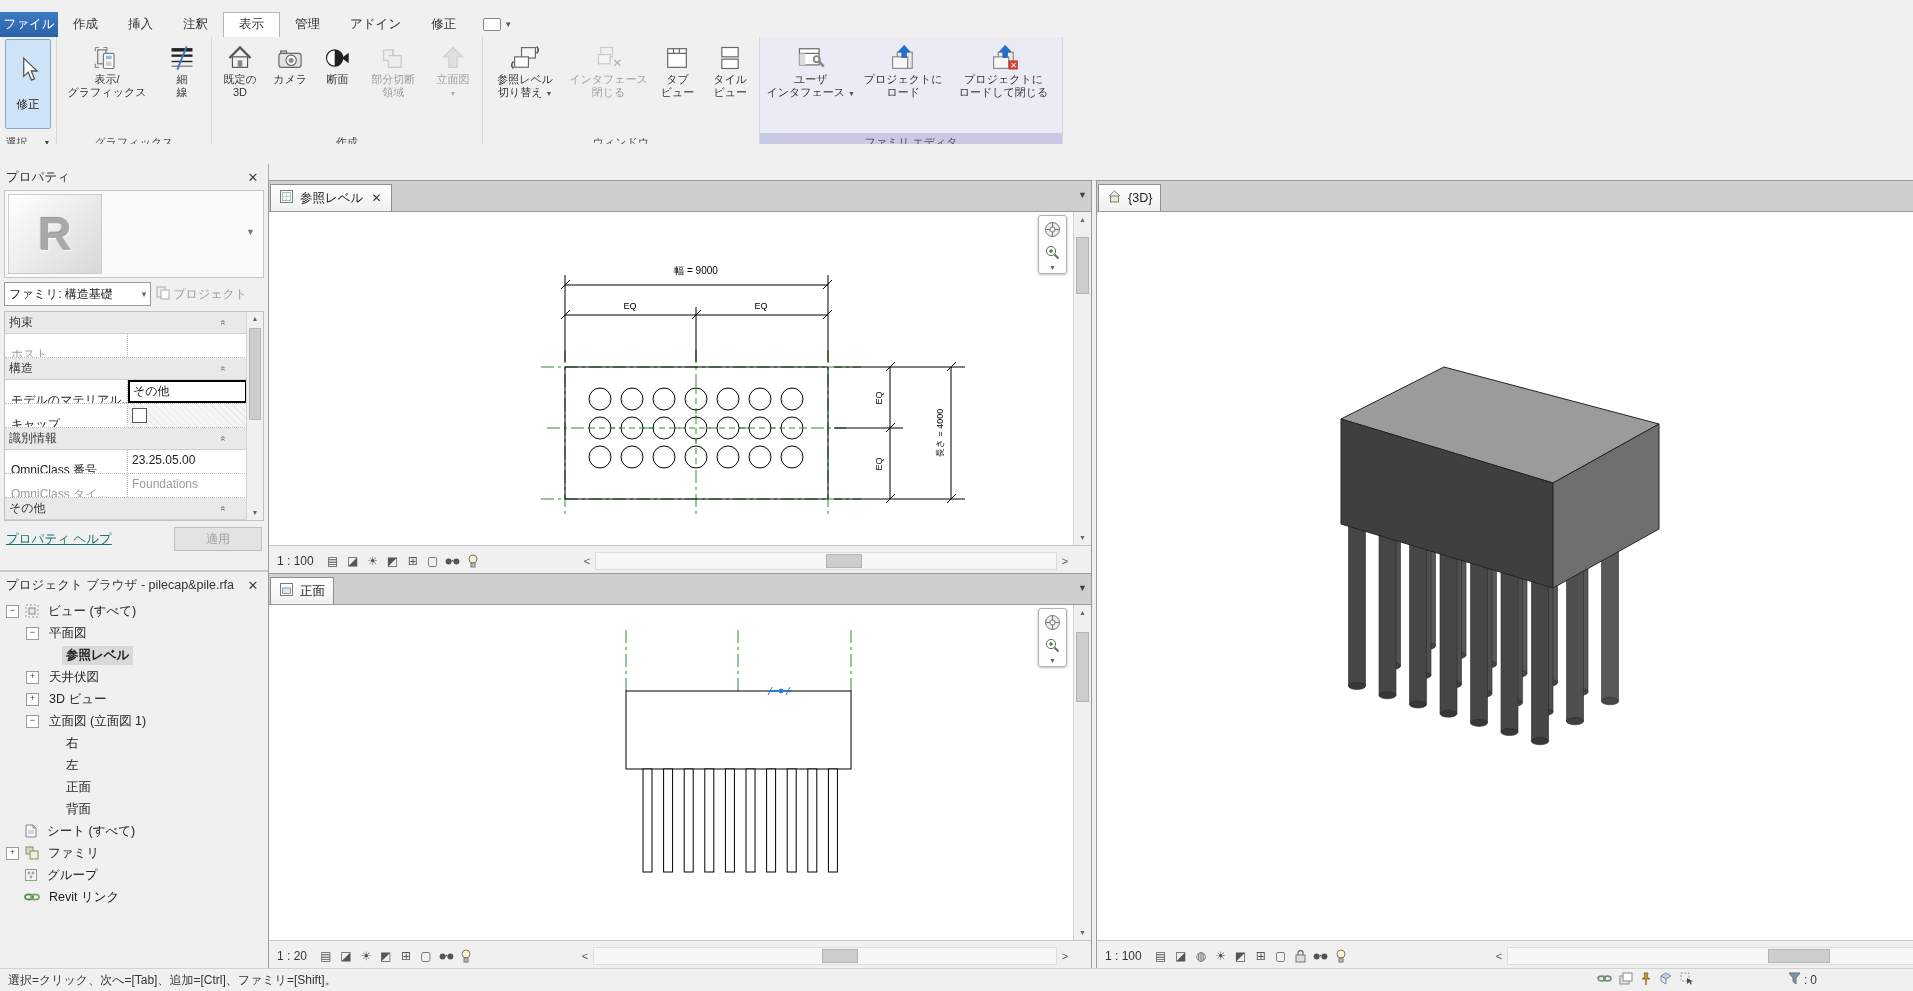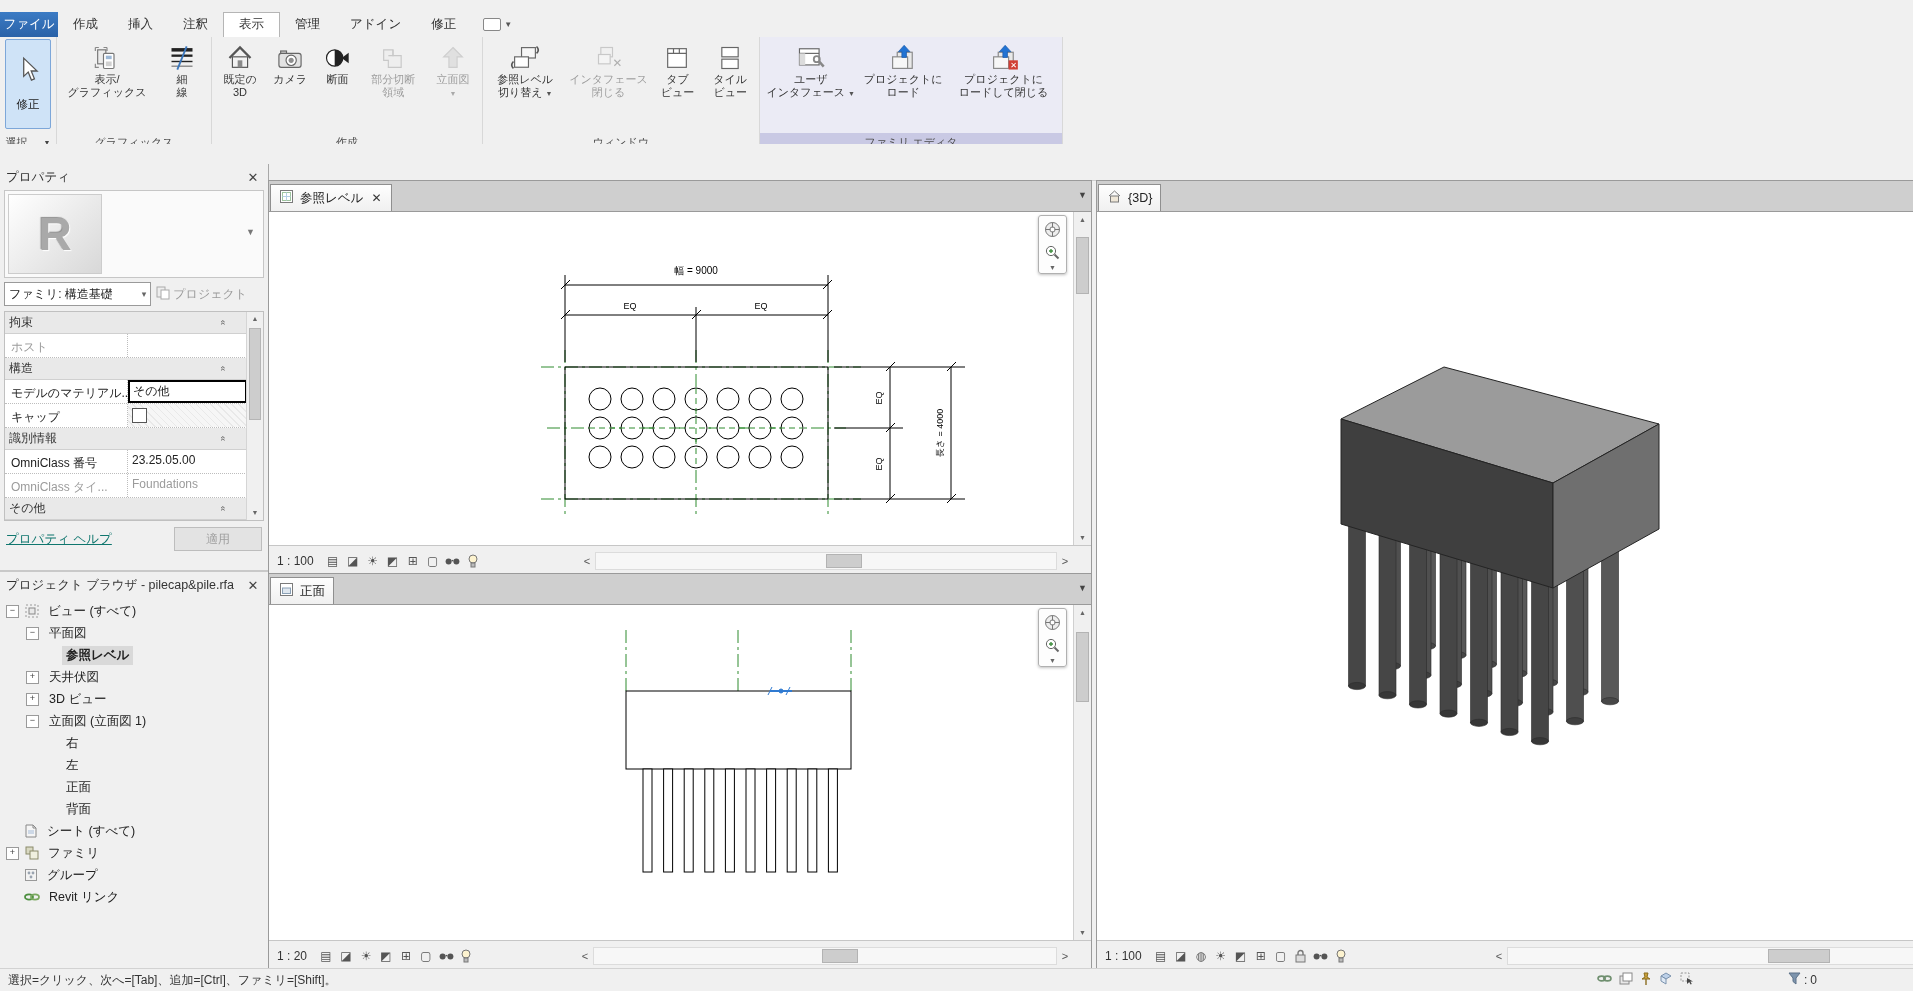--- a/index.html
+++ b/index.html
@@ -43,21 +43,21 @@
   .prevdrop .dv{position:absolute;right:8px;top:36px;font-size:9px;color:#777;}
   .typerow{display:flex;align-items:center;margin:4px 16px 0 4px;height:24px;}
   .typesel{flex:1;height:22px;border:1px solid #9a9a9a;background:#fff;display:flex;align-items:center;padding:0 4px;font-size:12px;cursor:pointer;}
   .typesel .grow{flex:1;}
   .typesel .dv{font-size:9px;color:#666;}
   .typeedit{display:flex;align-items:center;gap:3px;padding:0 5px;color:#9a9a9a;font-size:12px;cursor:default;}
   .pgrid{position:relative;margin:5px 4px 0 4px;background:#fff;border:1px solid #c0c0c0;height:208px;}
   .psec{height:21px;line-height:21px;background:#e9e9e9;border-bottom:1px solid #d0d0d0;padding:0 4px;color:#333;position:relative;font-size:12px;}
   .psec .chev{position:absolute;right:22px;top:0;font-size:9px;color:#555;transform:rotate(90deg);}
   .prow{display:flex;height:23px;border-bottom:1px dotted #bdbdbd;align-items:stretch;font-size:12px;}
-  .plab{width:116px;padding:5px 0 0 6px;border-right:1px dotted #bdbdbd;color:#222;white-space:nowrap;overflow:hidden;}
+  .plab{width:116px;padding:12px 0 0 6px;border-right:1px dotted #bdbdbd;color:#222;white-space:nowrap;overflow:hidden;}
   .plab.gray{color:#9b9b9b;}
   .pval{flex:1;padding:3px 0 0 4px;color:#222;}
   .pval.gray{color:#9b9b9b;}
   .pval.selcell{border:2px solid #000;padding:1px 0 0 3px;background:#fff;}
   .pval.hatch{background:repeating-linear-gradient(45deg,#f6f6f6 0 4px,#e9e9e9 4px 5px);}
   .chk{width:13px;height:13px;border:1px solid #555;background:#fff;display:inline-block;margin-top:1px;cursor:pointer;}
   .pgscroll{position:absolute;right:0;top:0;width:16px;height:100%;background:#f0f0f0;border-left:1px solid #d5d5d5;display:flex;flex-direction:column;align-items:center;}
   .pgscroll .sarr{font-size:7px;color:#666;height:14px;line-height:14px;cursor:pointer;}
   .pgscroll .strack{flex:1;width:100%;position:relative;}
   .pgscroll .sthumb{position:absolute;left:2px;right:2px;top:2px;height:90px;background:#cdcdcd;border:1px solid #b5b5b5;}

